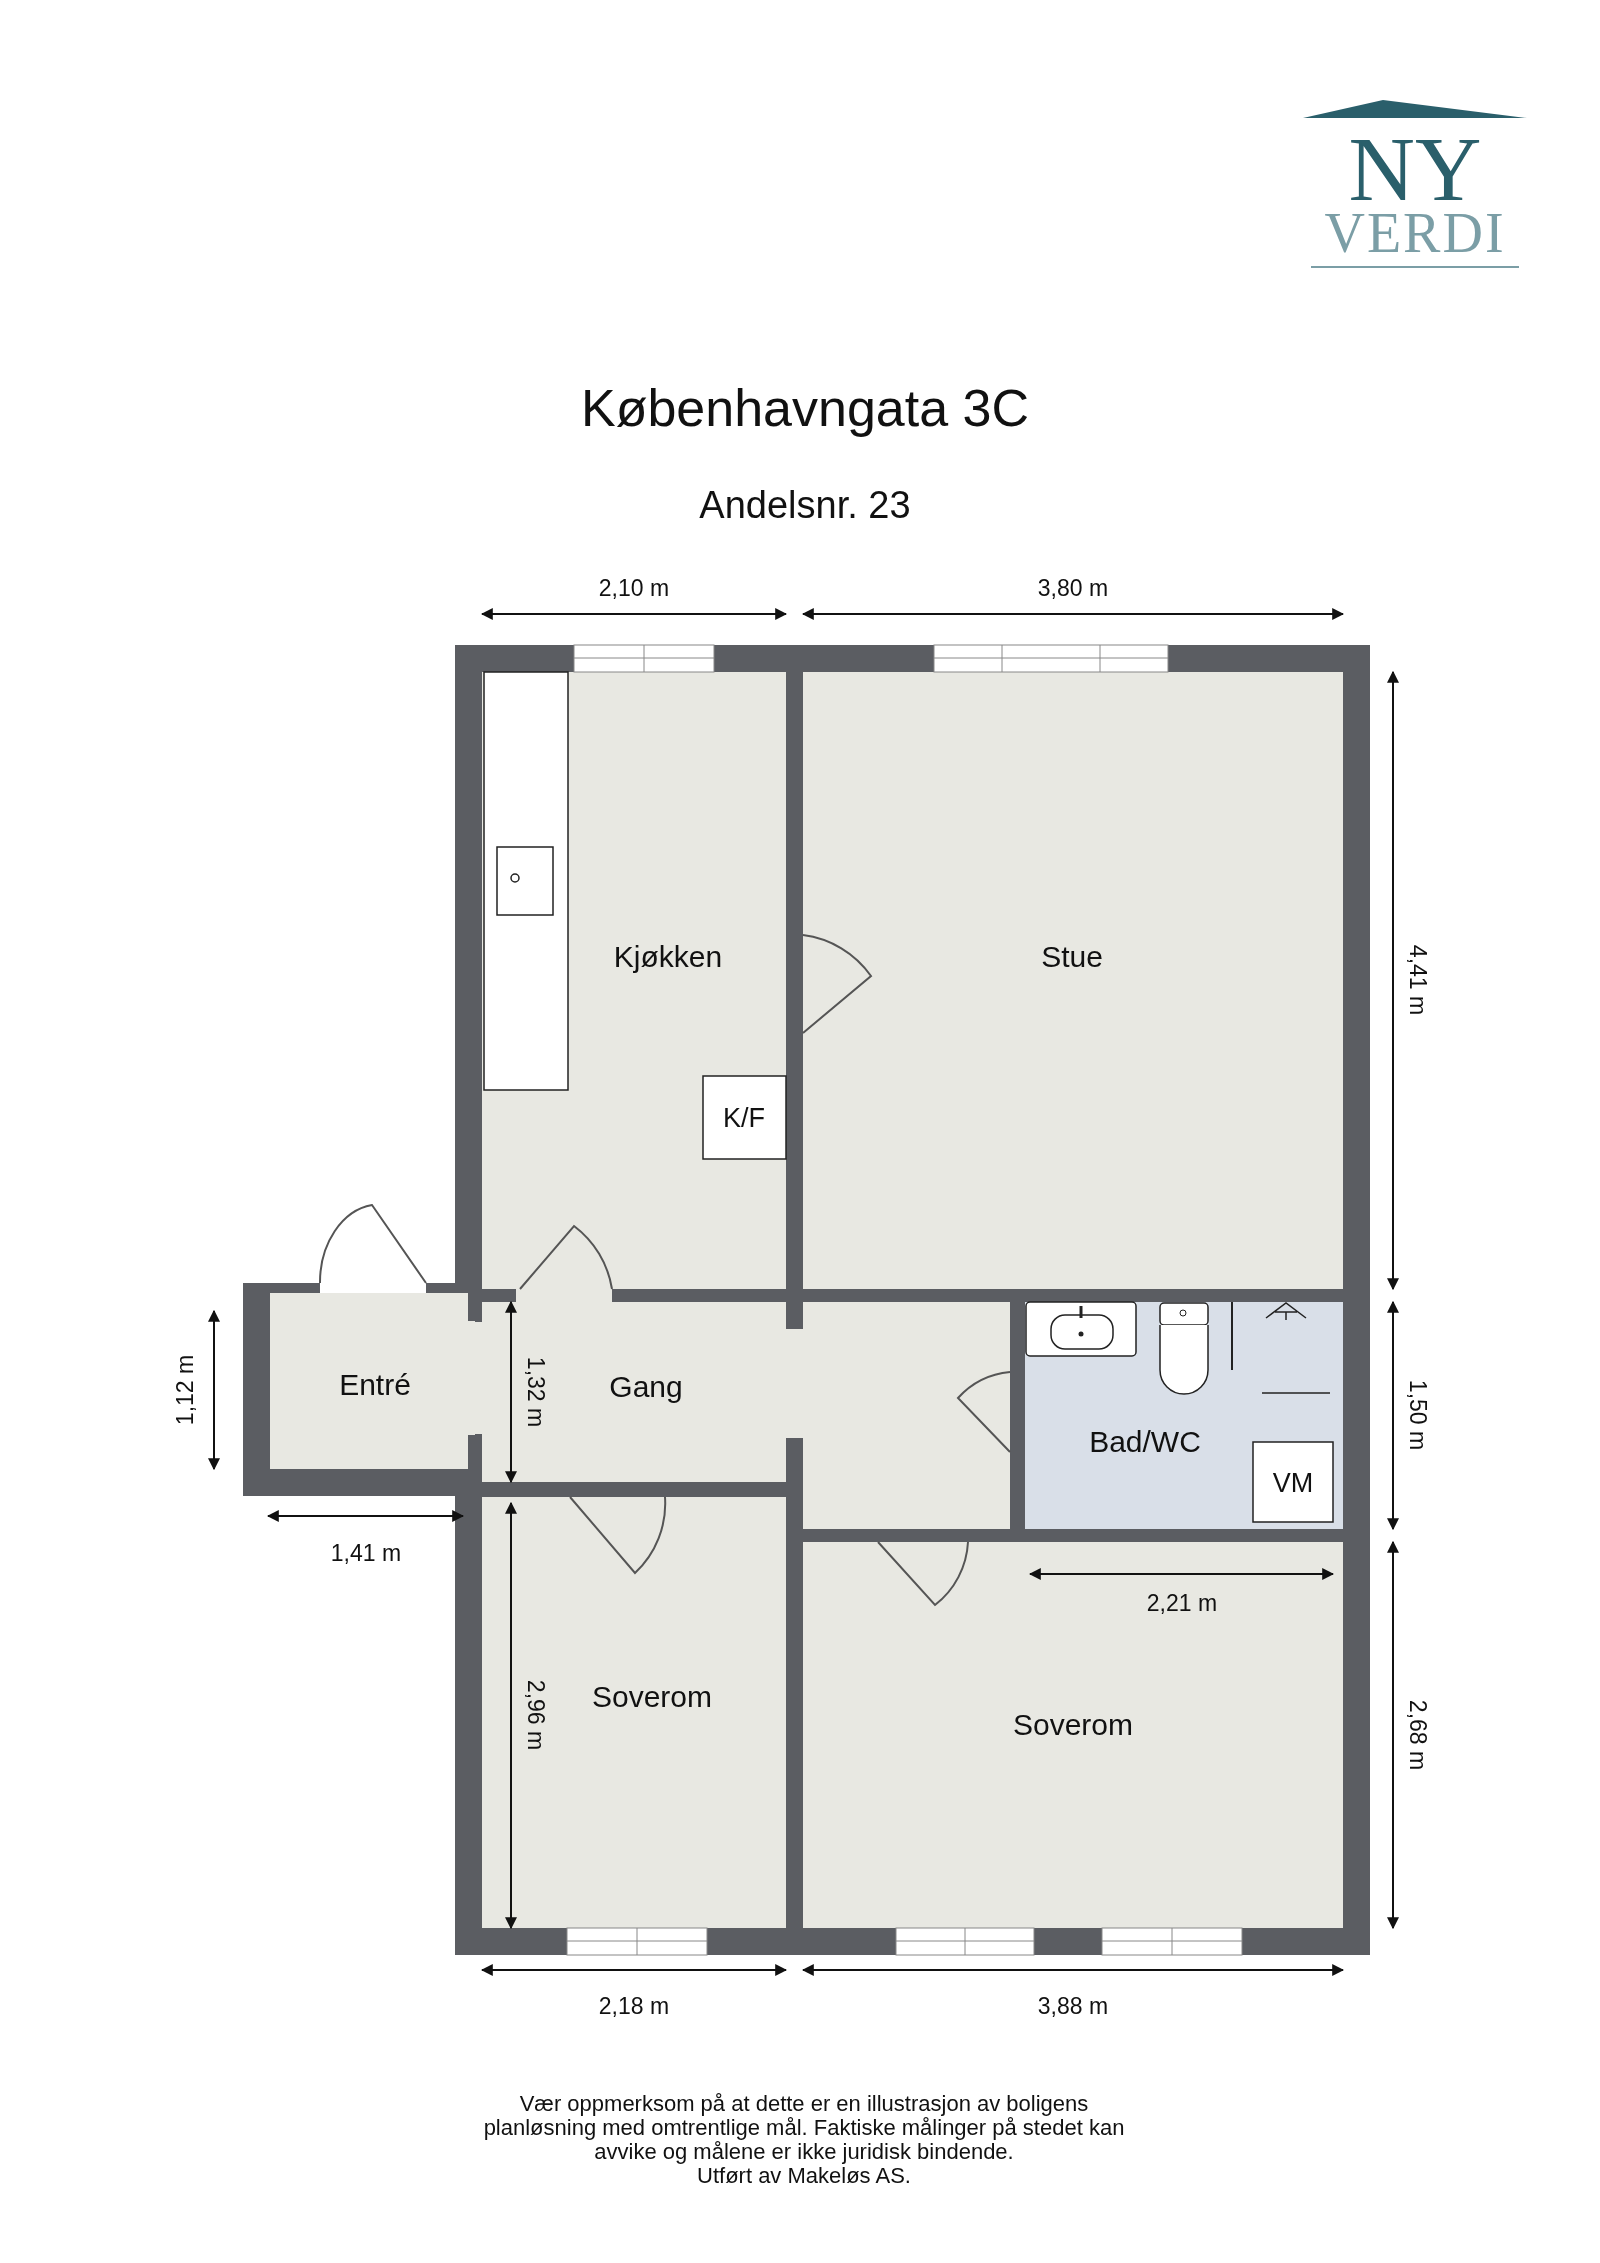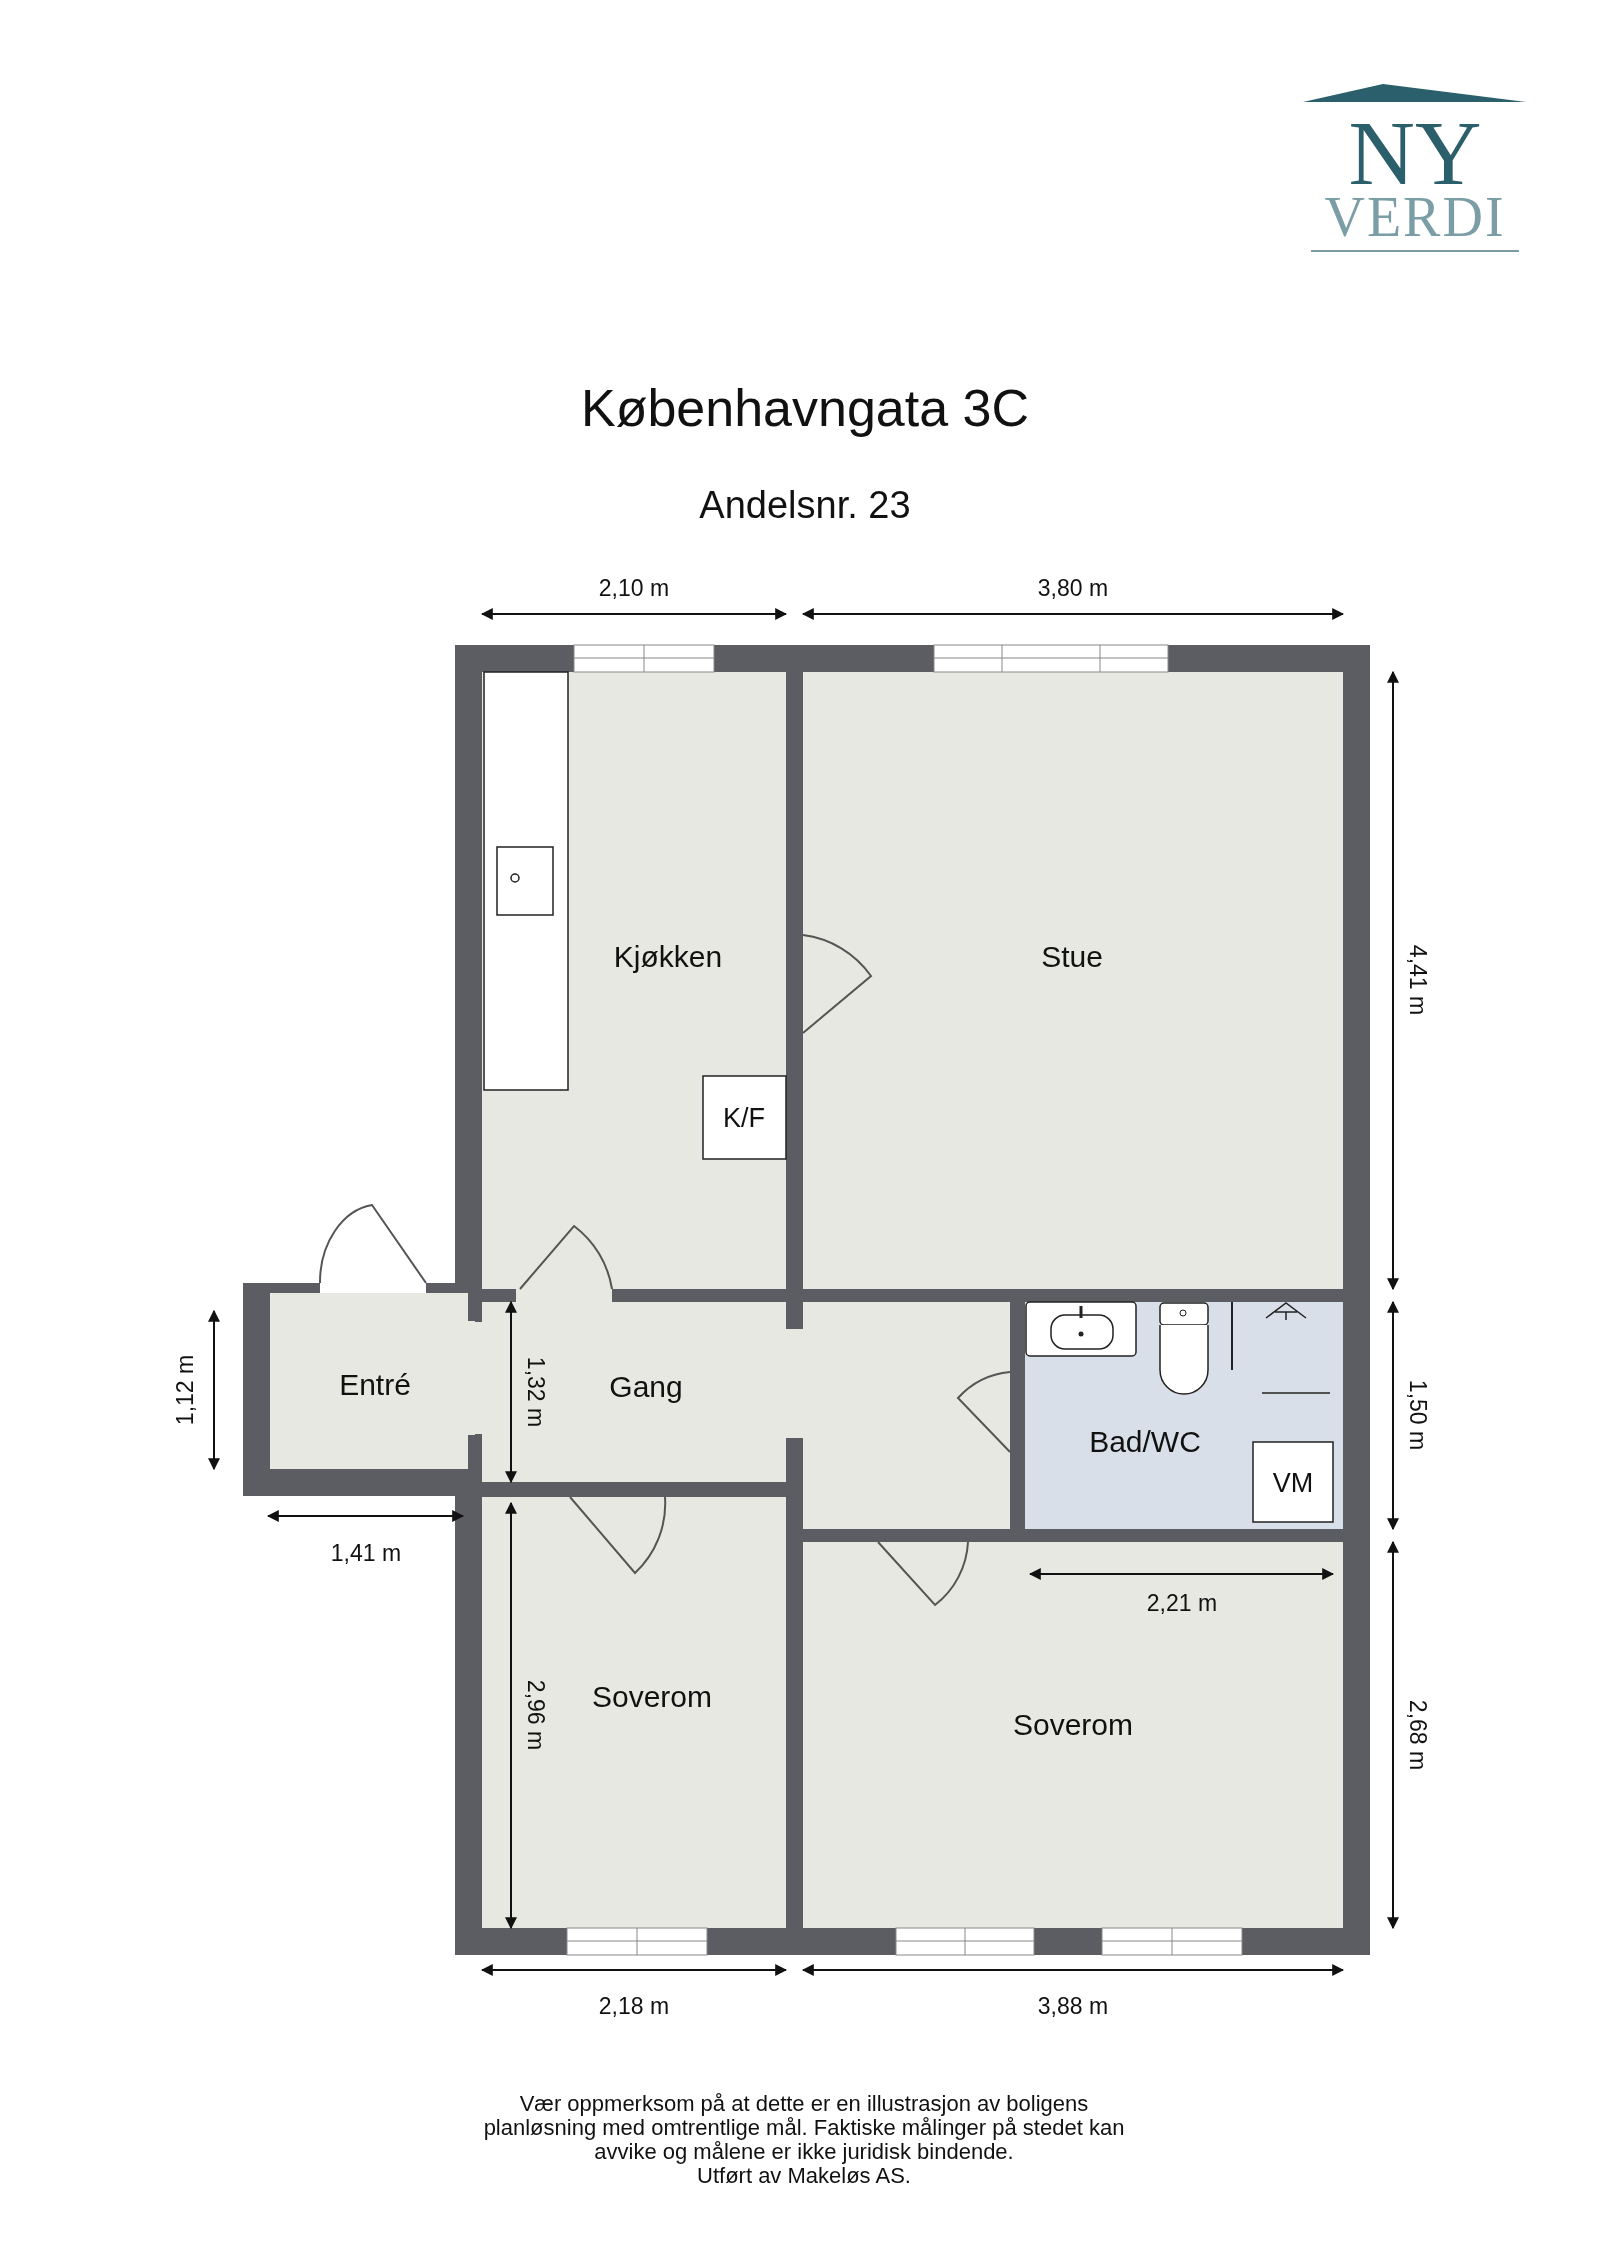--- a/index.html
+++ b/index.html
@@ -1,17 +1,17 @@
 <!DOCTYPE html>
 <html><head>
 <meta charset="utf-8">
 <style>
   html,body{margin:0;padding:0;background:#ffffff;}
   body{width:1600px;height:2263px;position:relative;overflow:hidden;font-family:"Liberation Sans",sans-serif;color:#111;}
-  .logo{position:absolute;left:1300px;left:1295px;top:84px;width:240px;height:180px;}
+  .logo{position:absolute;left:1300px;left:1295px;top:100px;width:240px;height:180px;}
   .logo svg{width:100%;height:100%;}
   .title{position:absolute;left:0;width:1610px;text-align:center;top:378px;font-size:52px;font-family:"Liberation Sans",sans-serif;}
   .subtitle{position:absolute;left:0;width:1610px;text-align:center;top:484px;font-size:38px;}
   #plan{position:absolute;left:0;top:0;width:1600px;height:2263px;}
   .room-label{font-family:"Liberation Sans",sans-serif;font-size:30px;fill:#111;}
   .dim-label{font-family:"Liberation Sans",sans-serif;font-size:23px;fill:#111;}
   .box-label{font-family:"Liberation Sans",sans-serif;font-size:27px;fill:#111;}
   .disclaimer{position:absolute;left:0;width:1608px;top:2092px;text-align:center;font-size:22px;line-height:24px;}
   .disclaimer div{white-space:nowrap;}
 </style>

